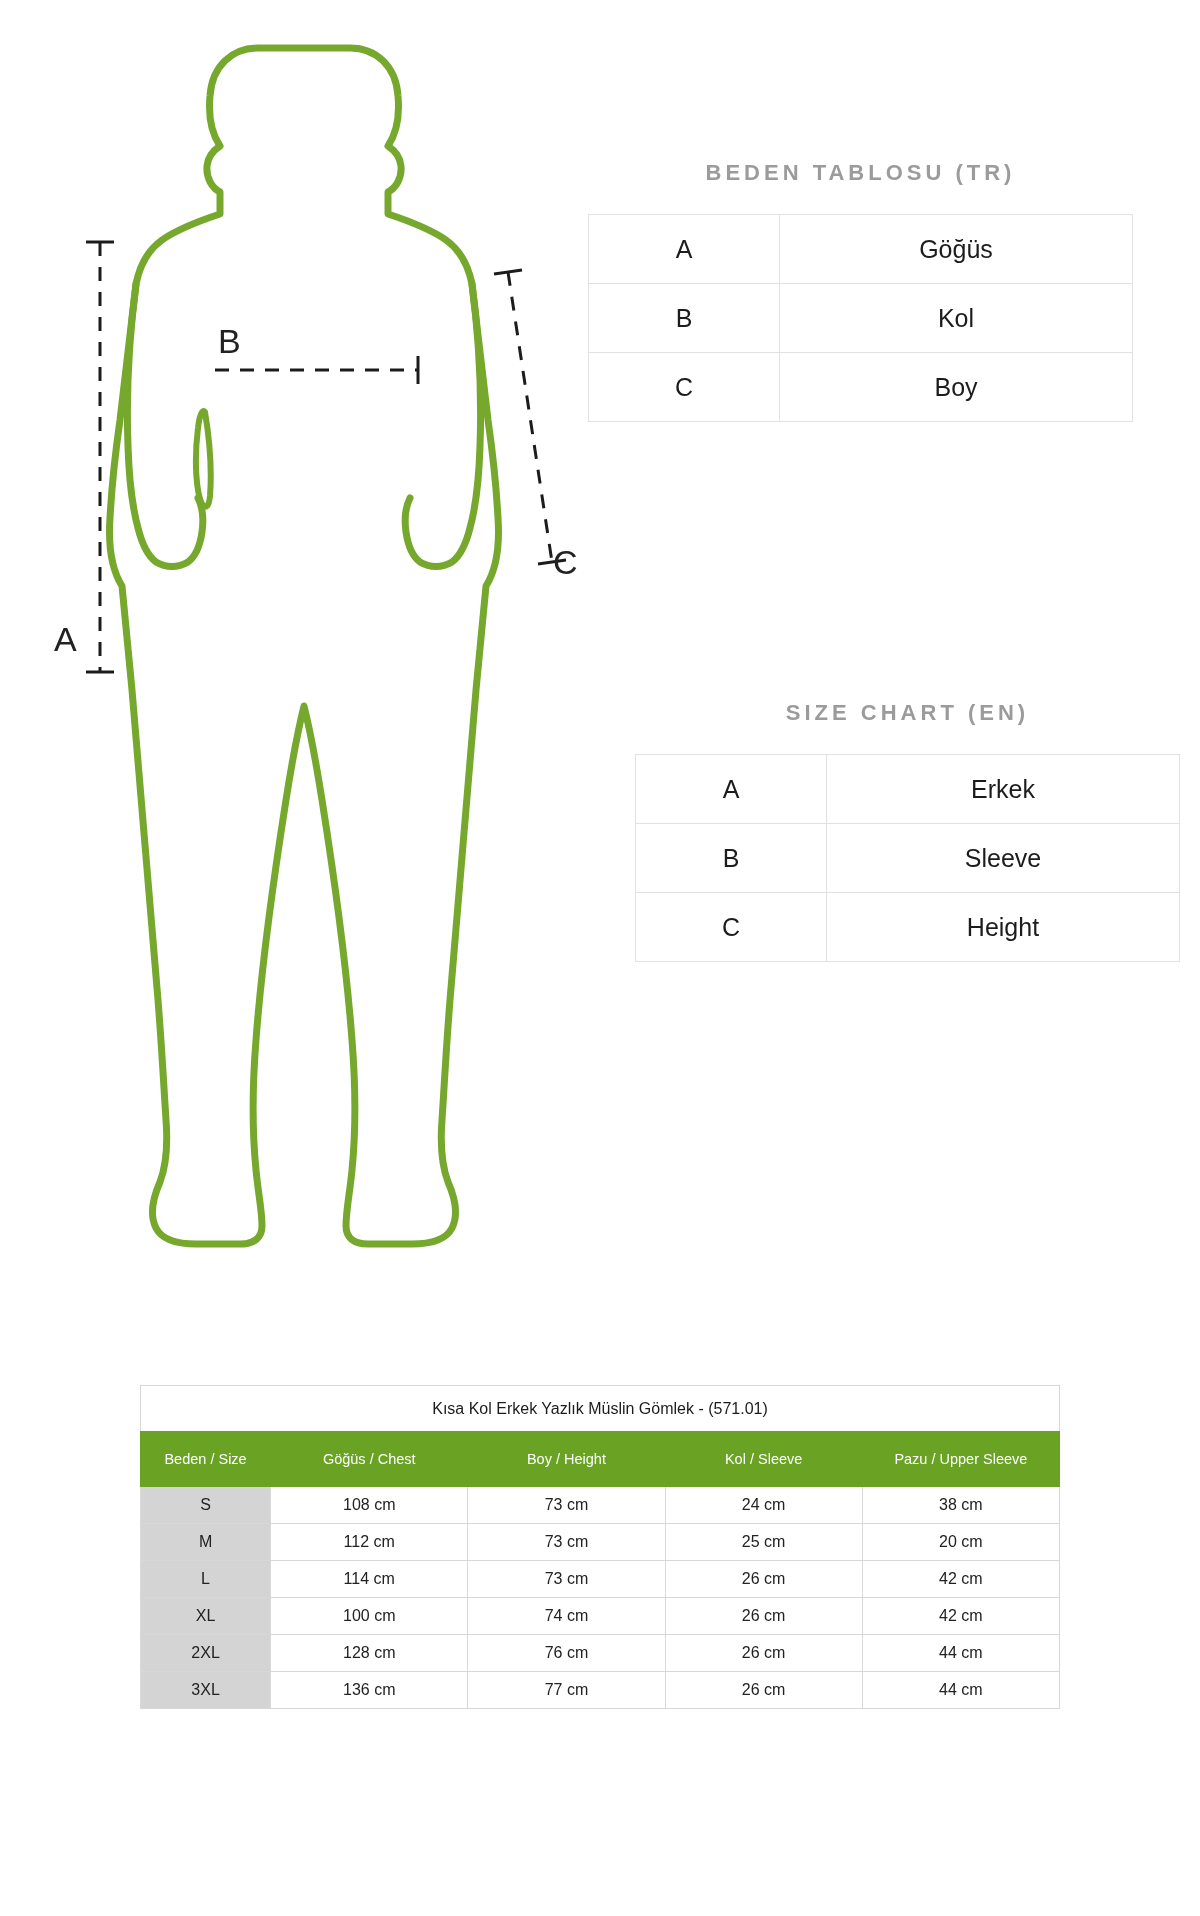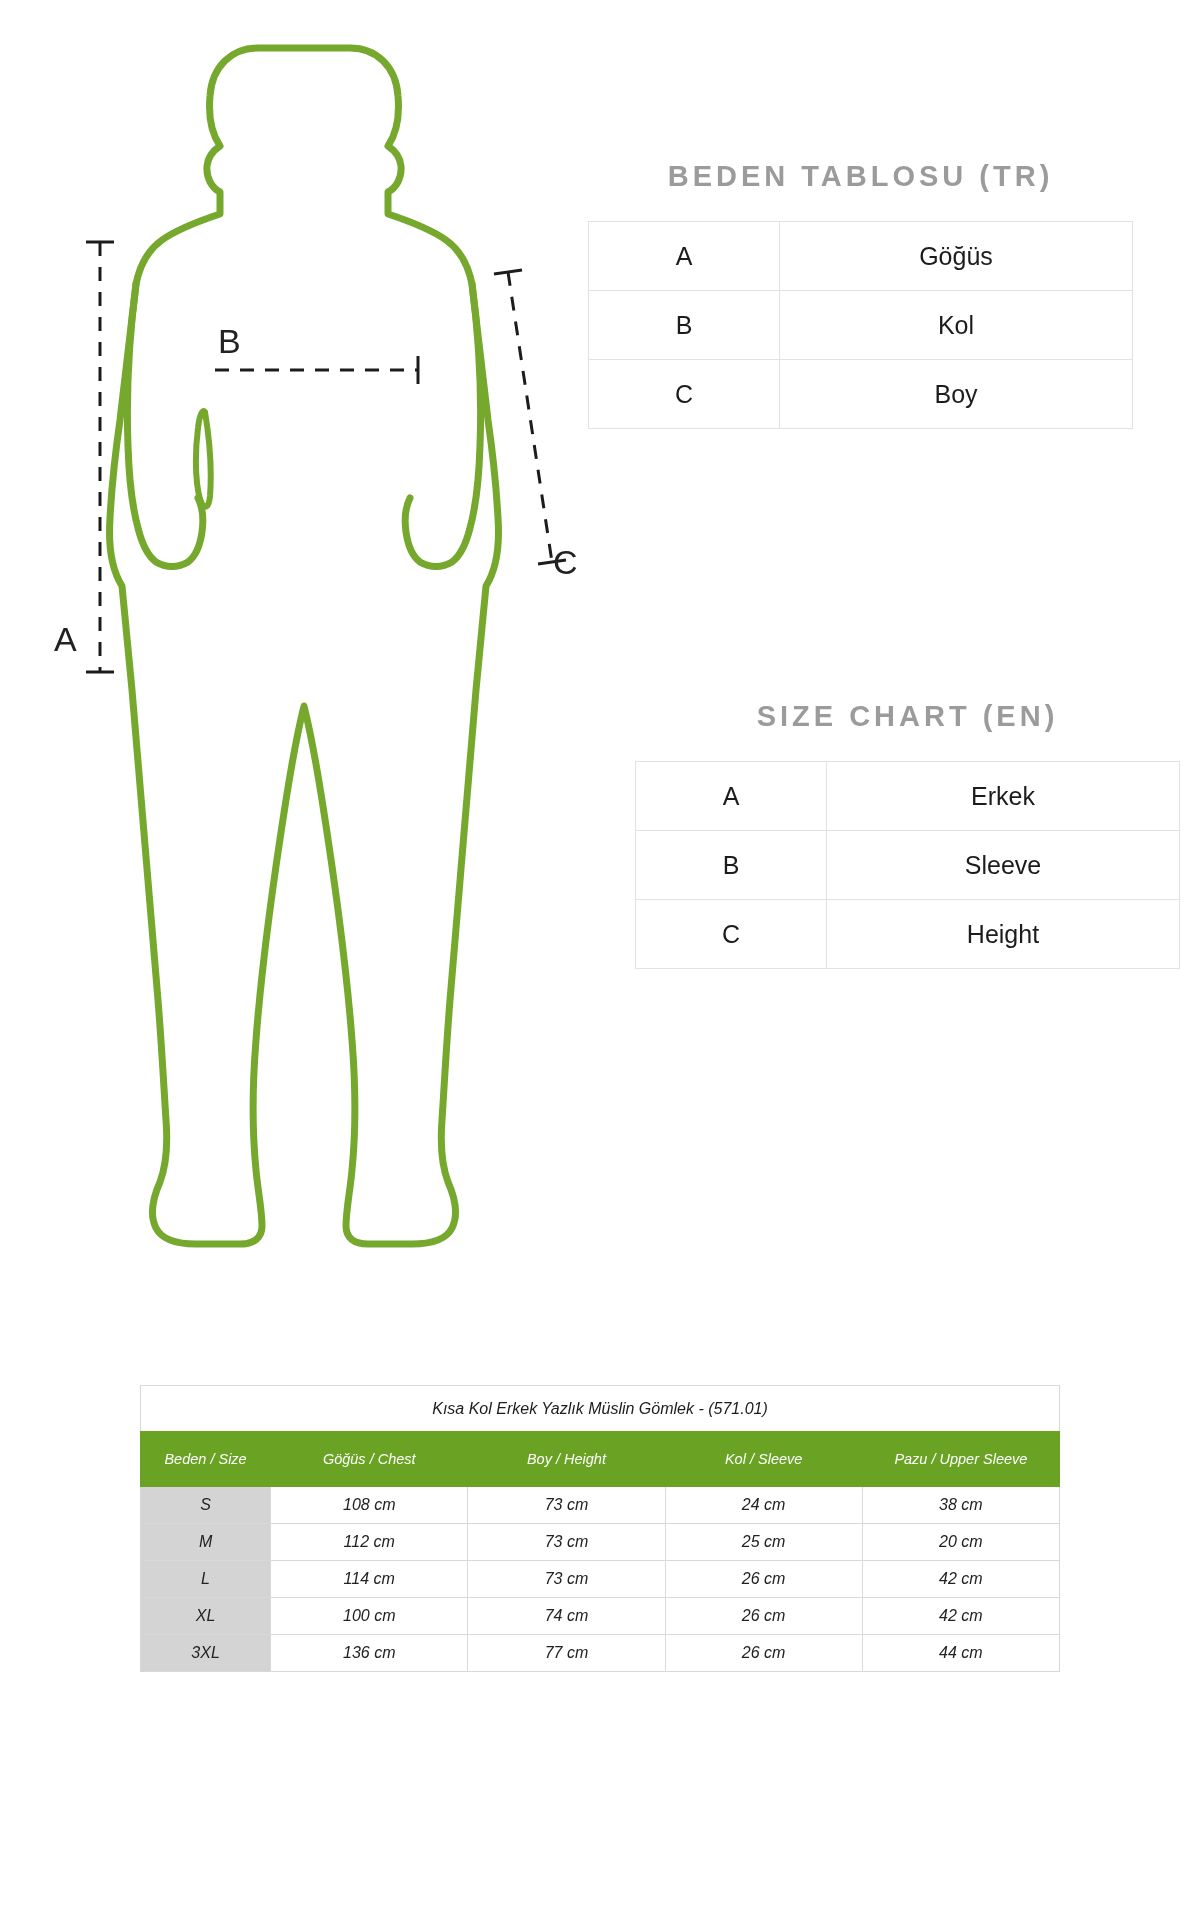--- a/index.html
+++ b/index.html
@@ -36,21 +36,21 @@
   #letter-b { left: 218px; top: 322px; }
   #letter-c { left: 553px; top: 543px; }
 
   
   .legend-block {
     position: absolute;
     width: 545px;
   }
   .legend-title {
     text-align: center;
-    font-size: 29px;
+    font-size: 22px;
     letter-spacing: 4px;
     color: #9b9b9b;
     font-weight: bold;
     margin-bottom: 28px;
     font-family: "Liberation Sans", sans-serif;
   }
   table.legend {
     border-collapse: collapse;
     width: 545px;
     table-layout: fixed;
@@ -66,21 +66,20 @@
 
   #legend-tr { left: 588px; top: 160px; }
   #legend-en { left: 588px; top: 700px; margin-left: 47px; }
 
   
   #size-table-wrap {
     position: absolute;
     left: 140px;
     top: 1385px;
     width: 997px;
-    font-style: italic;
   }
   table.sizes {
     border-collapse: collapse;
     width: 920px;
     table-layout: fixed;
   }
   table.sizes caption {
     caption-side: top;
     border: 1px solid #d8d8d8;
     border-bottom: none;
@@ -295,20 +294,27 @@
         <td>42 cm</td>
       </tr>
       <tr>
         <td class="size-cell">XL</td>
         <td>100 cm</td>
         <td>74 cm</td>
         <td>26 cm</td>
         <td>42 cm</td>
       </tr>
       <tr>
+        <td class="size-cell">2XL</td>
+        <td>128 cm</td>
+        <td>76 cm</td>
+        <td>26 cm</td>
+        <td>44 cm</td>
+      </tr>
+      <tr>
         <td class="size-cell">3XL</td>
         <td>136 cm</td>
         <td>77 cm</td>
         <td>26 cm</td>
         <td>44 cm</td>
       </tr>
     </tbody>
   </table>
 </div>
 

